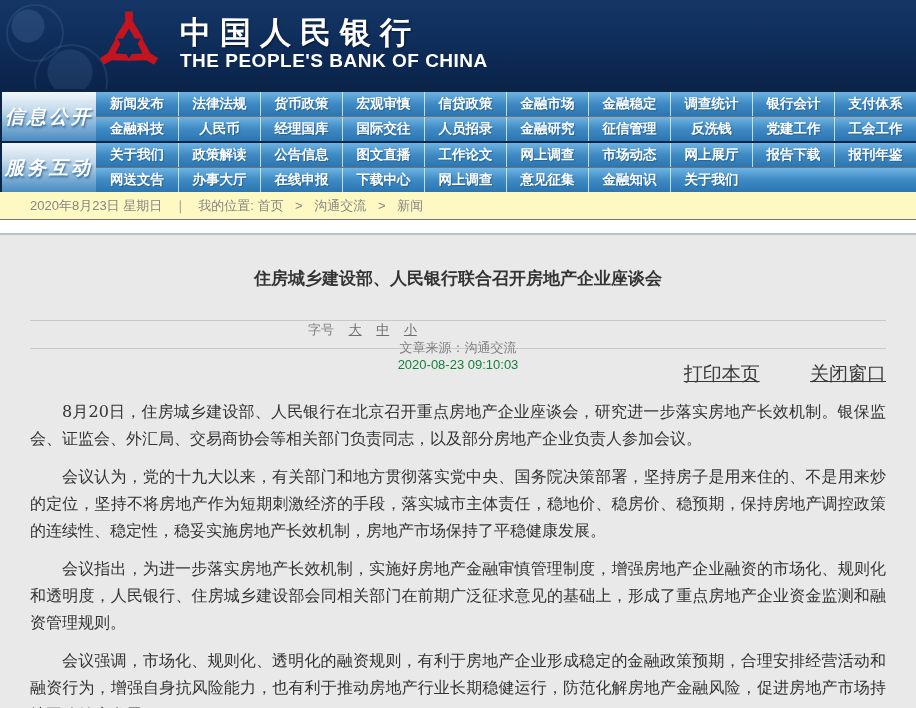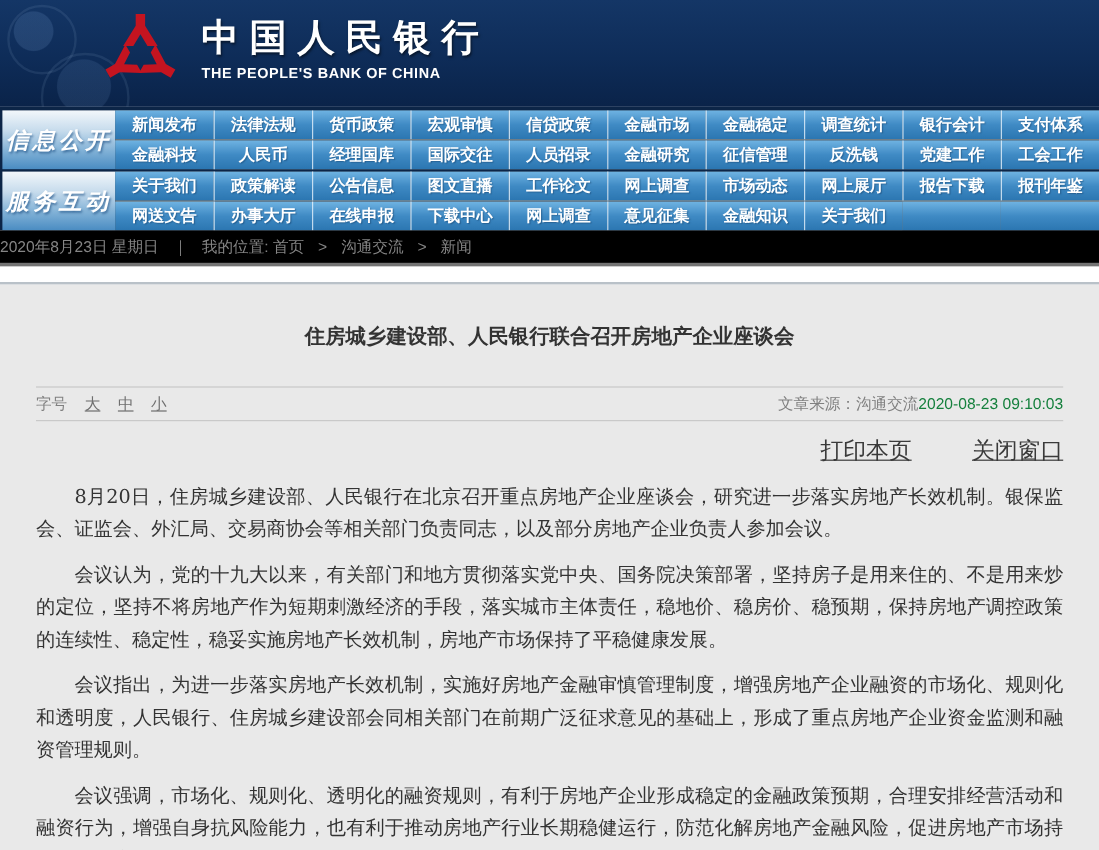--- a/index.html
+++ b/index.html
@@ -15,29 +15,29 @@
     position:relative;height:89px;flex:none;
     background:
       radial-gradient(circle at 28px 26px, rgba(120,160,210,.18) 0 16px, rgba(120,160,210,0) 17px),
       radial-gradient(circle at 70px 72px, rgba(120,160,210,.14) 0 22px, rgba(120,160,210,0) 23px),
       linear-gradient(180deg,#143666 0%,#0e2c58 55%,#0a2349 100%);
     overflow:hidden;
   }
   .wm{position:absolute;border:2px solid rgba(180,205,235,.10);border-radius:50%;}
   .wm1{width:54px;height:54px;left:6px;top:4px;}
   .wm2{width:70px;height:70px;left:34px;top:44px;}
-  .logo-wrap{position:absolute;left:84px;top:9px;display:flex;align-items:center;}
+  .logo-wrap{position:absolute;left:96px;top:9px;display:flex;align-items:center;}
   .emblem{width:66px;height:68px;flex:none;cursor:pointer;}
   .logo-text{margin-left:18px;color:#fff;}
   .logo-cn{
     font-family:"DejaVu Serif","Liberation Serif",serif;
     font-size:31px;font-weight:bold;letter-spacing:9px;line-height:36px;
     text-shadow:1px 1px 2px rgba(0,0,0,.5);
   }
-  .logo-en{font-size:12px;font-weight:bold;letter-spacing:.5px;line-height:22px;}
+  .logo-en{font-size:19px;font-weight:bold;letter-spacing:.5px;line-height:22px;text-align:center;}
 
   
   .main-nav{flex:none;background:#0c2547;padding:3px 0 0 0;display:flex;justify-content:center;}
   .nav-labels{width:96px;flex:none;display:flex;flex-direction:column;gap:2px;padding-left:2px;box-sizing:border-box;}
   .nav-label{
     height:49px;display:flex;align-items:center;justify-content:center;
     background:linear-gradient(180deg,#f2f7fb 0%,#c6dbec 35%,#7fb0d6 70%,#4a8cc2 100%);
     color:#fff;font-weight:bold;font-style:italic;font-size:19px;letter-spacing:3px;
     text-shadow:1px 2px 2px rgba(40,90,140,.75);
     cursor:pointer;
@@ -52,38 +52,38 @@
     color:#fff;font-weight:bold;font-size:13.5px;
     display:flex;align-items:center;justify-content:center;
     text-shadow:1px 1px 1px rgba(20,60,100,.45);
     cursor:pointer;white-space:nowrap;
   }
   .nav-cell:not(.first):not(.empty){border-left:1px solid rgba(240,248,255,.75);}
   .nav-cell.empty{cursor:default;}
 
   
   .breadcrumb{
-    flex:none;height:27px;line-height:27px;background:#000000;
-    border-bottom:3px solid #737373;
-    font-size:13px;color:#858585;white-space:nowrap;
+    flex:none;height:27px;line-height:27px;background:#fef9c3;
+    border-bottom:1px solid #737373;
+    padding-left:30px;font-size:13px;color:#858585;white-space:nowrap;
   }
   .breadcrumb span{margin-right:8px;}
   .bc-link{cursor:pointer;}
   .white-band{flex:none;height:13px;background:#ffffff;border-bottom:2px solid #b9c1c8;}
 
   
   .content{flex:1;padding:0 30px;box-sizing:border-box;}
   .article-title{
     margin-top:32px;text-align:center;
     font-size:17px;font-weight:bold;color:#333;
   }
   .meta-row{
     margin-top:30px;height:27px;
     border-top:1px solid #c9c9c9;border-bottom:1px solid #c9c9c9;
-    display:flex;align-items:center;font-size:13px;color:#808080;
+    display:flex;align-items:center;font-size:13px;color:#808080;flex-direction:column;
   }
   .meta-left{width:300px;flex:none;}
   .size-link{color:#6e6e6e;text-decoration:underline;margin-left:11px;cursor:pointer;}
   .meta-source{flex:1;text-align:right;}
   .meta-time{flex:none;color:#15803d;}
   .actions-row{margin-top:12px;text-align:right;font-size:19px;}
   .action-link{color:#3a3a3a;text-decoration:underline;margin-left:45px;cursor:pointer;}
 
   .paragraphs{margin-top:8px;}
   .paragraphs p{

